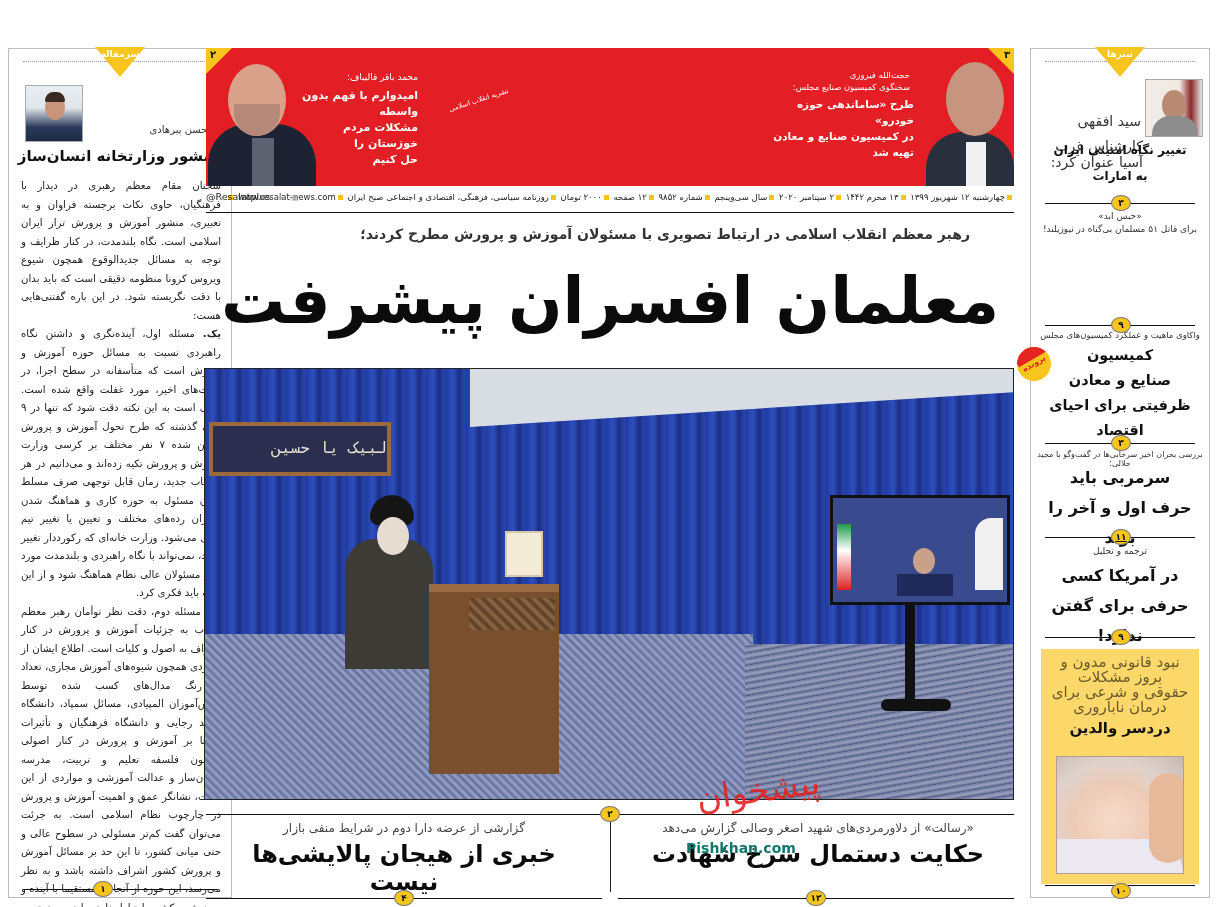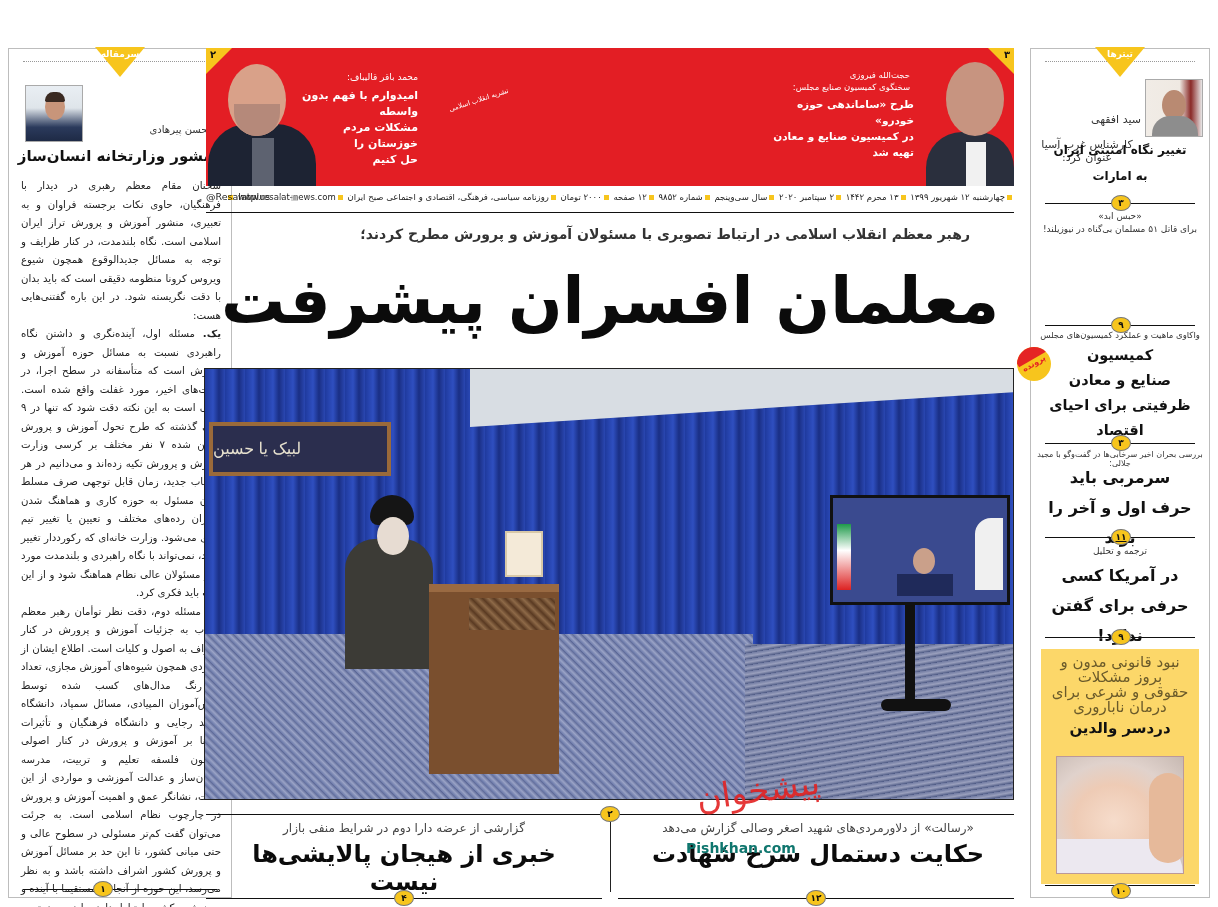--- a/index.html
+++ b/index.html
@@ -24,21 +24,21 @@
   .ed-body { position: absolute; top: 128px; right: 10px; left: 12px; font-size: 10.2px; line-height: 18.5px; text-align: justify; color: #222; }
   .ed-body b { font-weight: bold; }
 
   .page-badge { position: absolute; width: 20px; height: 16px; border-radius: 50%; background: #f7c51d; border: 1px solid #777; font-size: 9px; font-weight: bold; text-align: center; line-height: 14px; color: #111; }
   .rule { position: absolute; height: 0; border-top: 1.5px solid #111; }
 
   
   .r-photo { position: absolute; top: 30px; right: 6px; width: 58px; height: 58px; border: 1px solid #aaa; background: linear-gradient(90deg, #f1ece6 0%, #efe9e2 60%, #8a2a28 80%, #e8e8e8 100%); overflow: hidden; }
   .r-photo .head { position: absolute; left: 16px; top: 10px; width: 24px; height: 30px; border-radius: 50%; background: #b98a72; }
   .r-photo .body { position: absolute; left: 6px; top: 36px; width: 46px; height: 30px; border-radius: 18px 18px 0 0; background: #8d8d8d; }
-  .r-small { position: absolute; right: 68px; font-size: 11px; color: #333; text-align: center; }
+  .r-small { position: absolute; right: 68px; font-size: 14px; color: #333; text-align: right; }
   .r-kicker { position: absolute; left: 4px; right: 4px; text-align: center; font-size: 9px; color: #333; }
   .r-head { position: absolute; left: 2px; right: 2px; text-align: center; font-weight: bold; color: #111; }
   .dossier-badge { position: absolute; left: -14px; top: 298px; width: 34px; height: 34px; border-radius: 50%; background: #f7c51d; overflow: hidden; }
   .dossier-badge .cap { position: absolute; top: -10px; left: -6px; width: 46px; height: 20px; background: #e52424; transform: rotate(-30deg); }
   .dossier-badge span { position: absolute; top: 12px; left: 0; right: 0; text-align: center; font-size: 8px; color: #e52424; font-weight: bold; transform: rotate(-30deg); }
 
   .yellow-box { position: absolute; top: 600px; left: 10px; width: 158px; height: 235px; background: #fcd769; }
   .yb-kicker { position: absolute; top: 6px; left: 4px; right: 4px; text-align: center; font-size: 15px; line-height: 15px; color: #6a5a2a; }
   .yb-title { position: absolute; left: 2px; right: 2px; text-align: center; font-weight: bold; font-size: 15px; color: #111; }
   .baby-photo { position: absolute; top: 107px; left: 15px; width: 128px; height: 118px; border: 1px solid #b99; background: radial-gradient(ellipse at 45% 55%, #f6dccb 0%, #eecbb5 40%, #e0d2cc 65%, #c7b9b2 100%); overflow: hidden; }
@@ -73,21 +73,21 @@
 
   
   .kicker-main { position: absolute; top: 226px; left: 206px; width: 764px; text-align: right; font-size: 14px; font-weight: bold; color: #333; }
   .headline-main { position: absolute; top: 254px; left: 206px; width: 808px; text-align: center; font-size: 64px; font-weight: bold; line-height: 94px; color: #0b0b0b; letter-spacing: -2px; }
 
   
   .main-photo { position: absolute; top: 368px; left: 204px; width: 810px; height: 432px; border: 1px solid #222; overflow: hidden; background: #2640a0; }
   .curtain { position: absolute; top: 0; left: 0; width: 100%; height: 280px; background: repeating-linear-gradient(90deg, #1f3a9e 0px, #2f4fc0 8px, #1a2f84 14px, #2a47b2 20px); }
   .ceiling { position: absolute; top: 0; left: 265px; width: 545px; height: 58px; background: #d8dde3; clip-path: polygon(0 0, 100% 0, 100% 40%, 0 100%); }
   .banner { position: absolute; left: 4px; top: 53px; width: 182px; height: 54px; background: #2b2e4e; border: 4px solid #9a6a3a; }
-  .banner span { position: absolute; inset: 0; text-align: left; color: #e7e1cf; font-size: 16px; line-height: 46px; font-family: Liberation Sans, sans-serif; border-radius: 18px; }
+  .banner span { position: absolute; inset: 0; text-align: right; color: #e7e1cf; font-size: 16px; line-height: 46px; font-family: Liberation Mono, monospace; border-radius: 18px; }
   .stage { position: absolute; left: 0; top: 265px; width: 548px; height: 167px; background: repeating-linear-gradient(45deg, #6a78a8 0px, #9aa3c6 3px, #5b6796 6px); }
   .floor { position: absolute; left: 540px; top: 275px; width: 270px; height: 157px; background: repeating-linear-gradient(-10deg, #4f5b85 0px, #9aa0bd 3px, #707aa1 6px); }
   .cleric-robe { position: absolute; left: 140px; top: 170px; width: 88px; height: 130px; border-radius: 30px 30px 0 0; background: #3c3b36; }
   .cleric-face { position: absolute; left: 172px; top: 148px; width: 32px; height: 38px; border-radius: 50%; background: #e7dcd2; }
   .cleric-turban { position: absolute; left: 165px; top: 126px; width: 44px; height: 30px; border-radius: 22px 22px 8px 8px; background: #151515; }
   .podium { position: absolute; left: 224px; top: 215px; width: 130px; height: 190px; background: #7a4f2e; border-top: 8px solid #9a6a42; }
   .podium .lattice { position: absolute; left: 40px; top: 6px; width: 86px; height: 32px; background: repeating-linear-gradient(45deg, #5a3a22 0, #8e6a48 4px, #5a3a22 8px); }
   .frame-pic { position: absolute; left: 300px; top: 162px; width: 38px; height: 46px; background: #f4ead8; border: 2px solid #d7c8a8; }
   .tv { position: absolute; left: 625px; top: 126px; width: 180px; height: 110px; background: #3a4a8f; border: 3px solid #111; }
   .tv .flag-l { position: absolute; left: 4px; top: 26px; width: 14px; height: 66px; background: linear-gradient(180deg, #1e9a4a 0%, #fff 40%, #d22 100%); }

